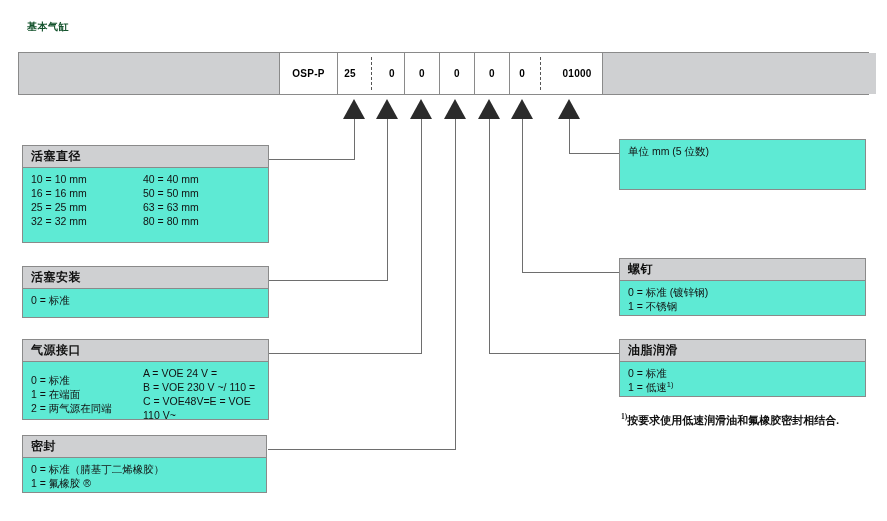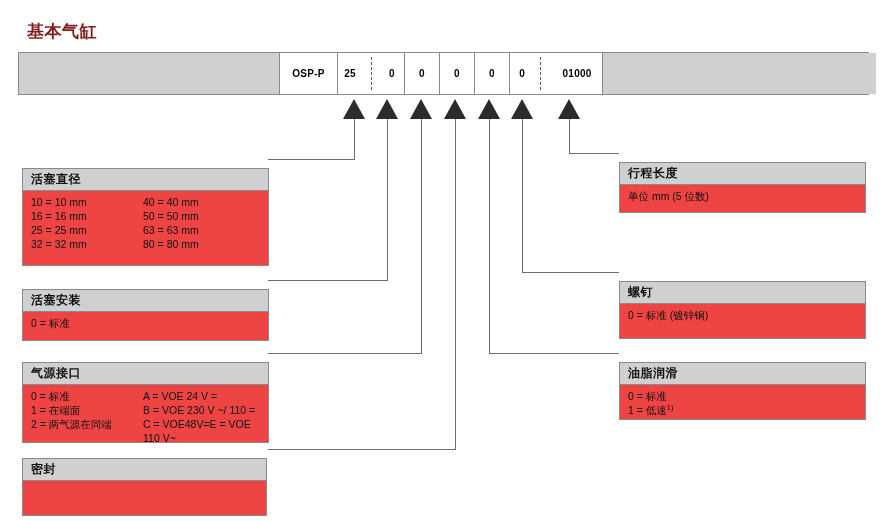--- a/index.html
+++ b/index.html
@@ -10,22 +10,22 @@
     color:#1a1a1a;
     position:relative;
     overflow:hidden;
   }
   #stage{position:absolute;left:0;top:0;width:887px;height:521px;}
 
   
   .title{
     position:absolute;left:27px;top:20px;
     font-family:Liberation Serif, serif;
-    font-size:17px;font-weight:700;letter-spacing:.5px;
-    color:#7f1d1d;
+    font-size:10px;font-weight:700;letter-spacing:.5px;
+    color:#14532d;
   }
 
   
   .codebar{
     position:absolute;left:18px;top:52px;
     width:851px;height:43px;
     border:1px solid #8a8a8a;
     box-sizing:border-box;
     display:flex;
     background:#ffffff;
@@ -46,42 +46,41 @@
     border-left:1px dashed #555;
   }
   .cb-pair{display:flex;align-items:center;justify-content:center;gap:18px;width:100%;height:100%;}
   .cb-pair span{display:inline-block;text-align:center;}
 
   
   .box{
     position:absolute;
     border:1px solid #8a8a8a;
     box-sizing:border-box;
-    background:#ef4444;
-    margin-top:23px;
+    background:#5eead4;
   }
   .box-hd{
     background:#cfd0d2;
     border-bottom:1px solid #8a8a8a;
     font-family:"Liberation Serif", serif;
     font-weight:700;
     font-size:12px;
     color:#111;
     padding:3px 8px 3px 8px;
     line-height:15px;
     letter-spacing:.5px;
   }
   .box-bd{
     padding:4px 8px 5px 8px;
     font-size:10.5px;
     line-height:14px;
     color:#111;
   }
   .box-bd .row{white-space:nowrap;}
-  .cols{display:flex;}
+  .cols{display:flex;align-items:center;}
   .cols .c1{width:112px;flex:none;}
   .cols .c2{flex:1;}
   .wrapbd{font-size:10.5px;line-height:14px;}
   .wrapbd .ln{display:block;}
   sup{font-size:7.5px;vertical-align:super;line-height:0;}
 
   
   .footnote{
     position:absolute;
     font-family:"Liberation Serif", serif;
@@ -208,38 +207,43 @@
           <div class="ln">A = VOE 24 V =</div>
           <div class="ln">B = VOE 230 V ~/ 110 =</div>
           <div class="ln">C = VOE48V=E = VOE 110 V~</div>
         </div>
       </div>
     </div>
   </div>
 
   <div class="box" style="left:22px;top:435px;width:245px;height:58px">
     <div class="box-hd">密封</div>
+    <div class="box-bd">
+      <div class="row">0 = 标准（腈基丁二烯橡胶）</div>
+      <div class="row">1 = 氟橡胶 ®</div>
+    </div>
   </div>
 
   <div class="box" style="left:619px;top:139px;width:247px;height:51px">
-    <div class="box-hd">行程长度</div>
     <div class="box-bd">
       <div class="row">单位 mm (5 位数)</div>
     </div>
   </div>
 
   <div class="box" style="left:619px;top:258px;width:247px;height:58px">
     <div class="box-hd">螺钉</div>
     <div class="box-bd">
       <div class="row">0 = 标准 (镀锌钢)</div>
+      <div class="row">1 = 不锈钢</div>
     </div>
   </div>
 
   <div class="box" style="left:619px;top:339px;width:247px;height:58px">
     <div class="box-hd">油脂润滑</div>
     <div class="box-bd">
       <div class="row">0 = 标准</div>
       <div class="row"><span>1 = 低速</span><sup>1)</sup></div>
     </div>
   </div>
 
+  <div class="footnote" style="left:621px;top:413px"><sup>1)</sup><span>按要求使用低速润滑油和氟橡胶密封相结合.</span></div>
 
 </div>
 
 </body></html>

